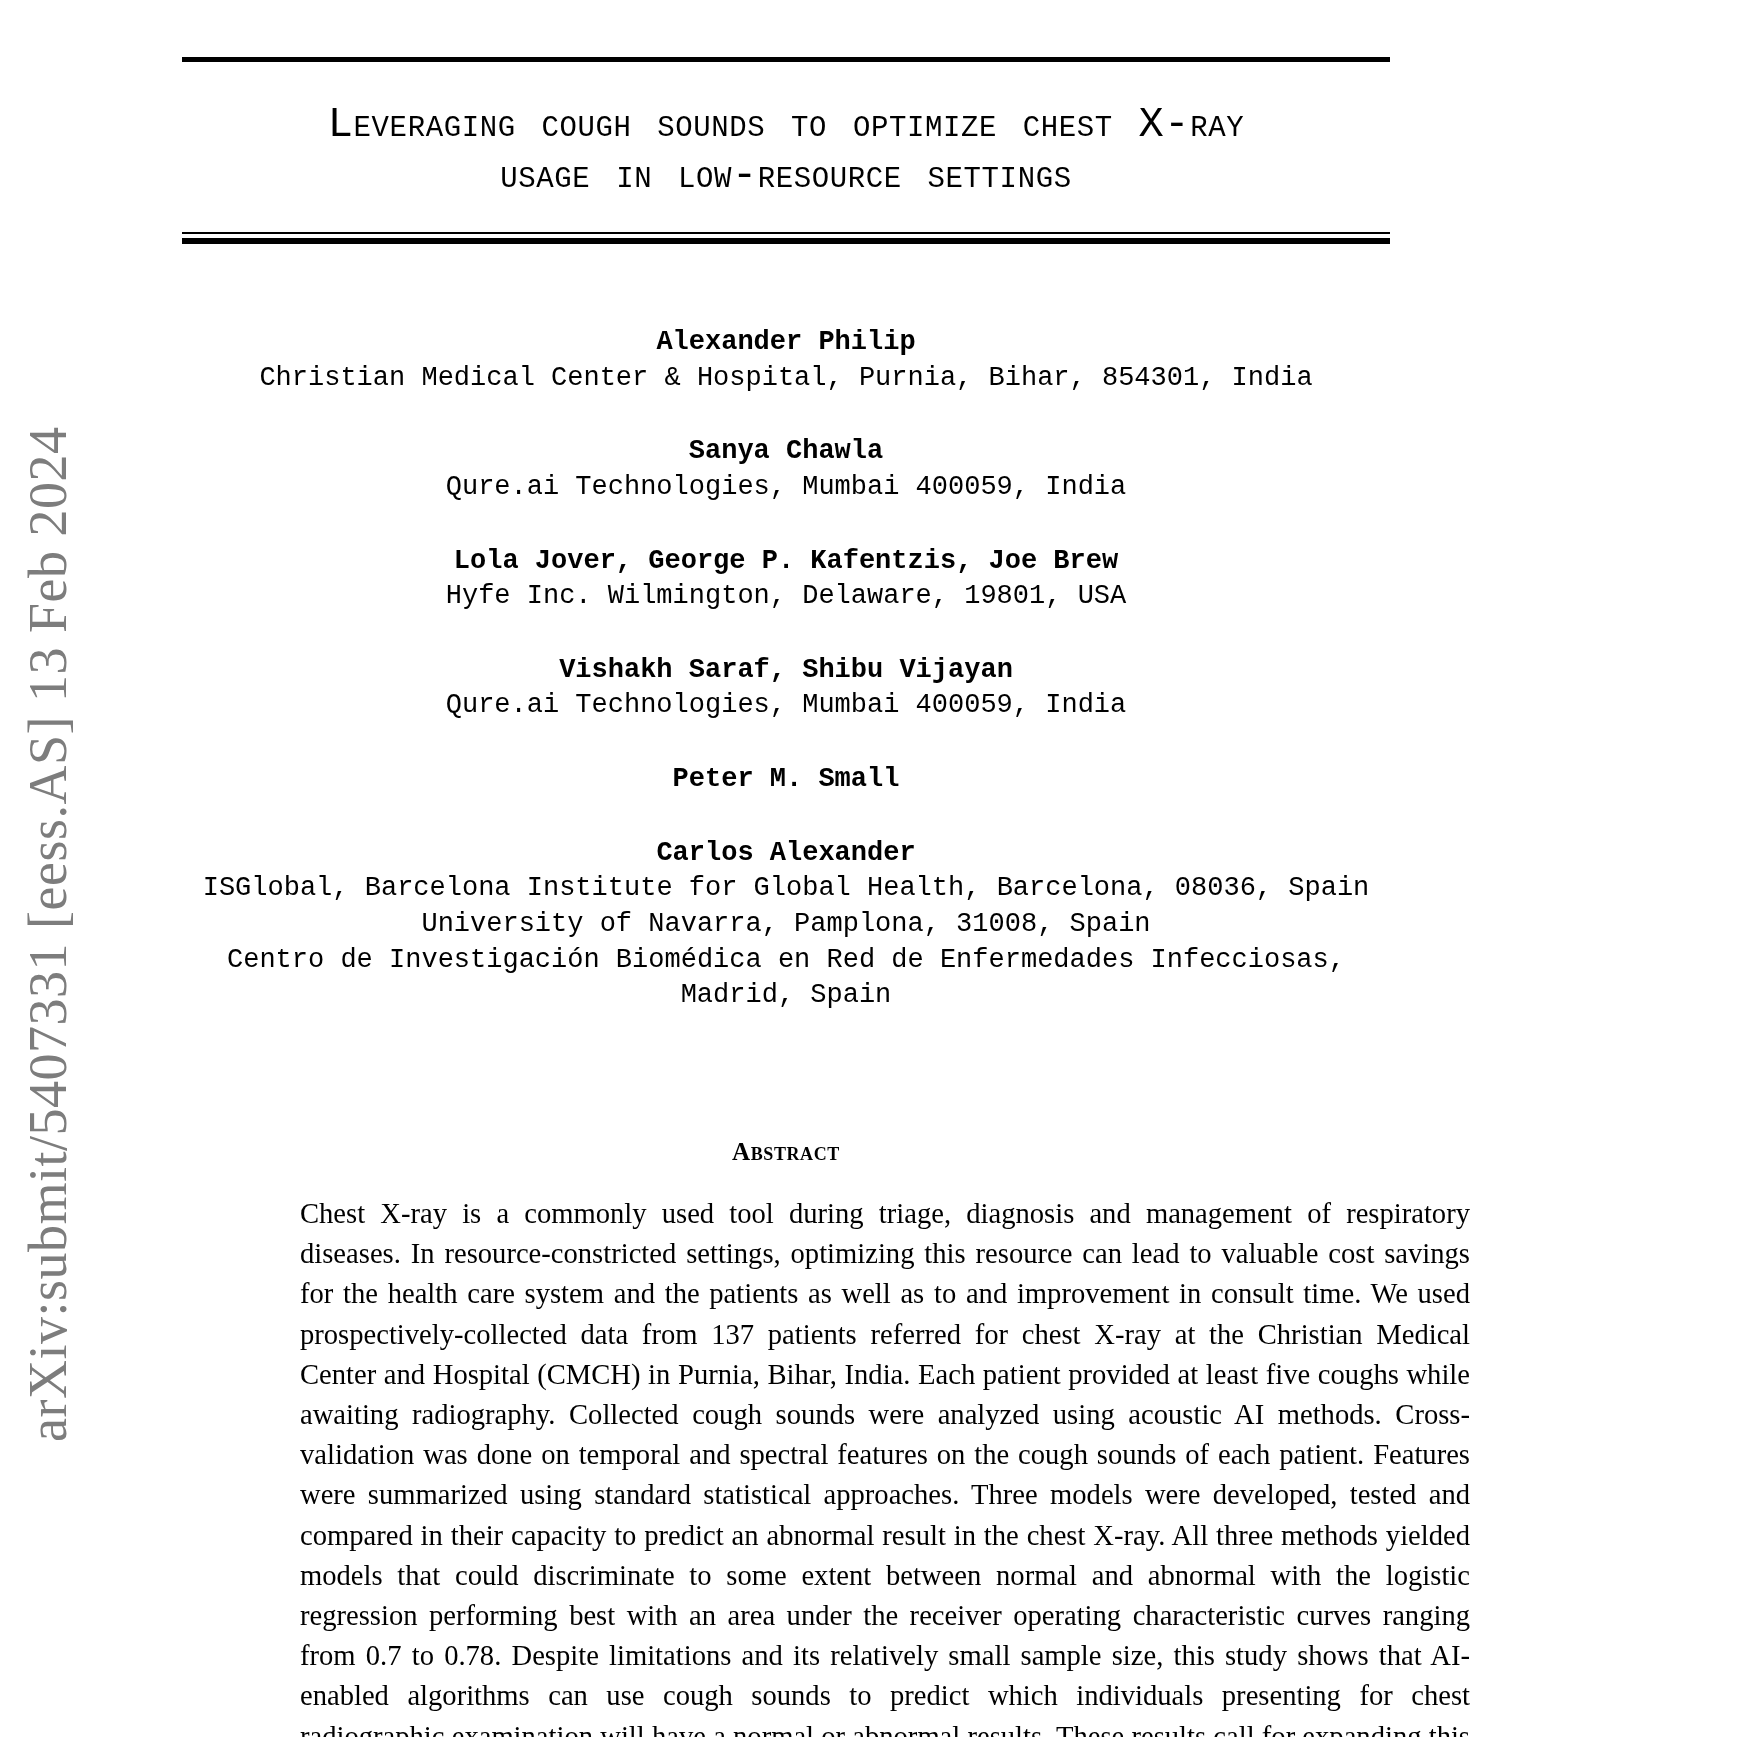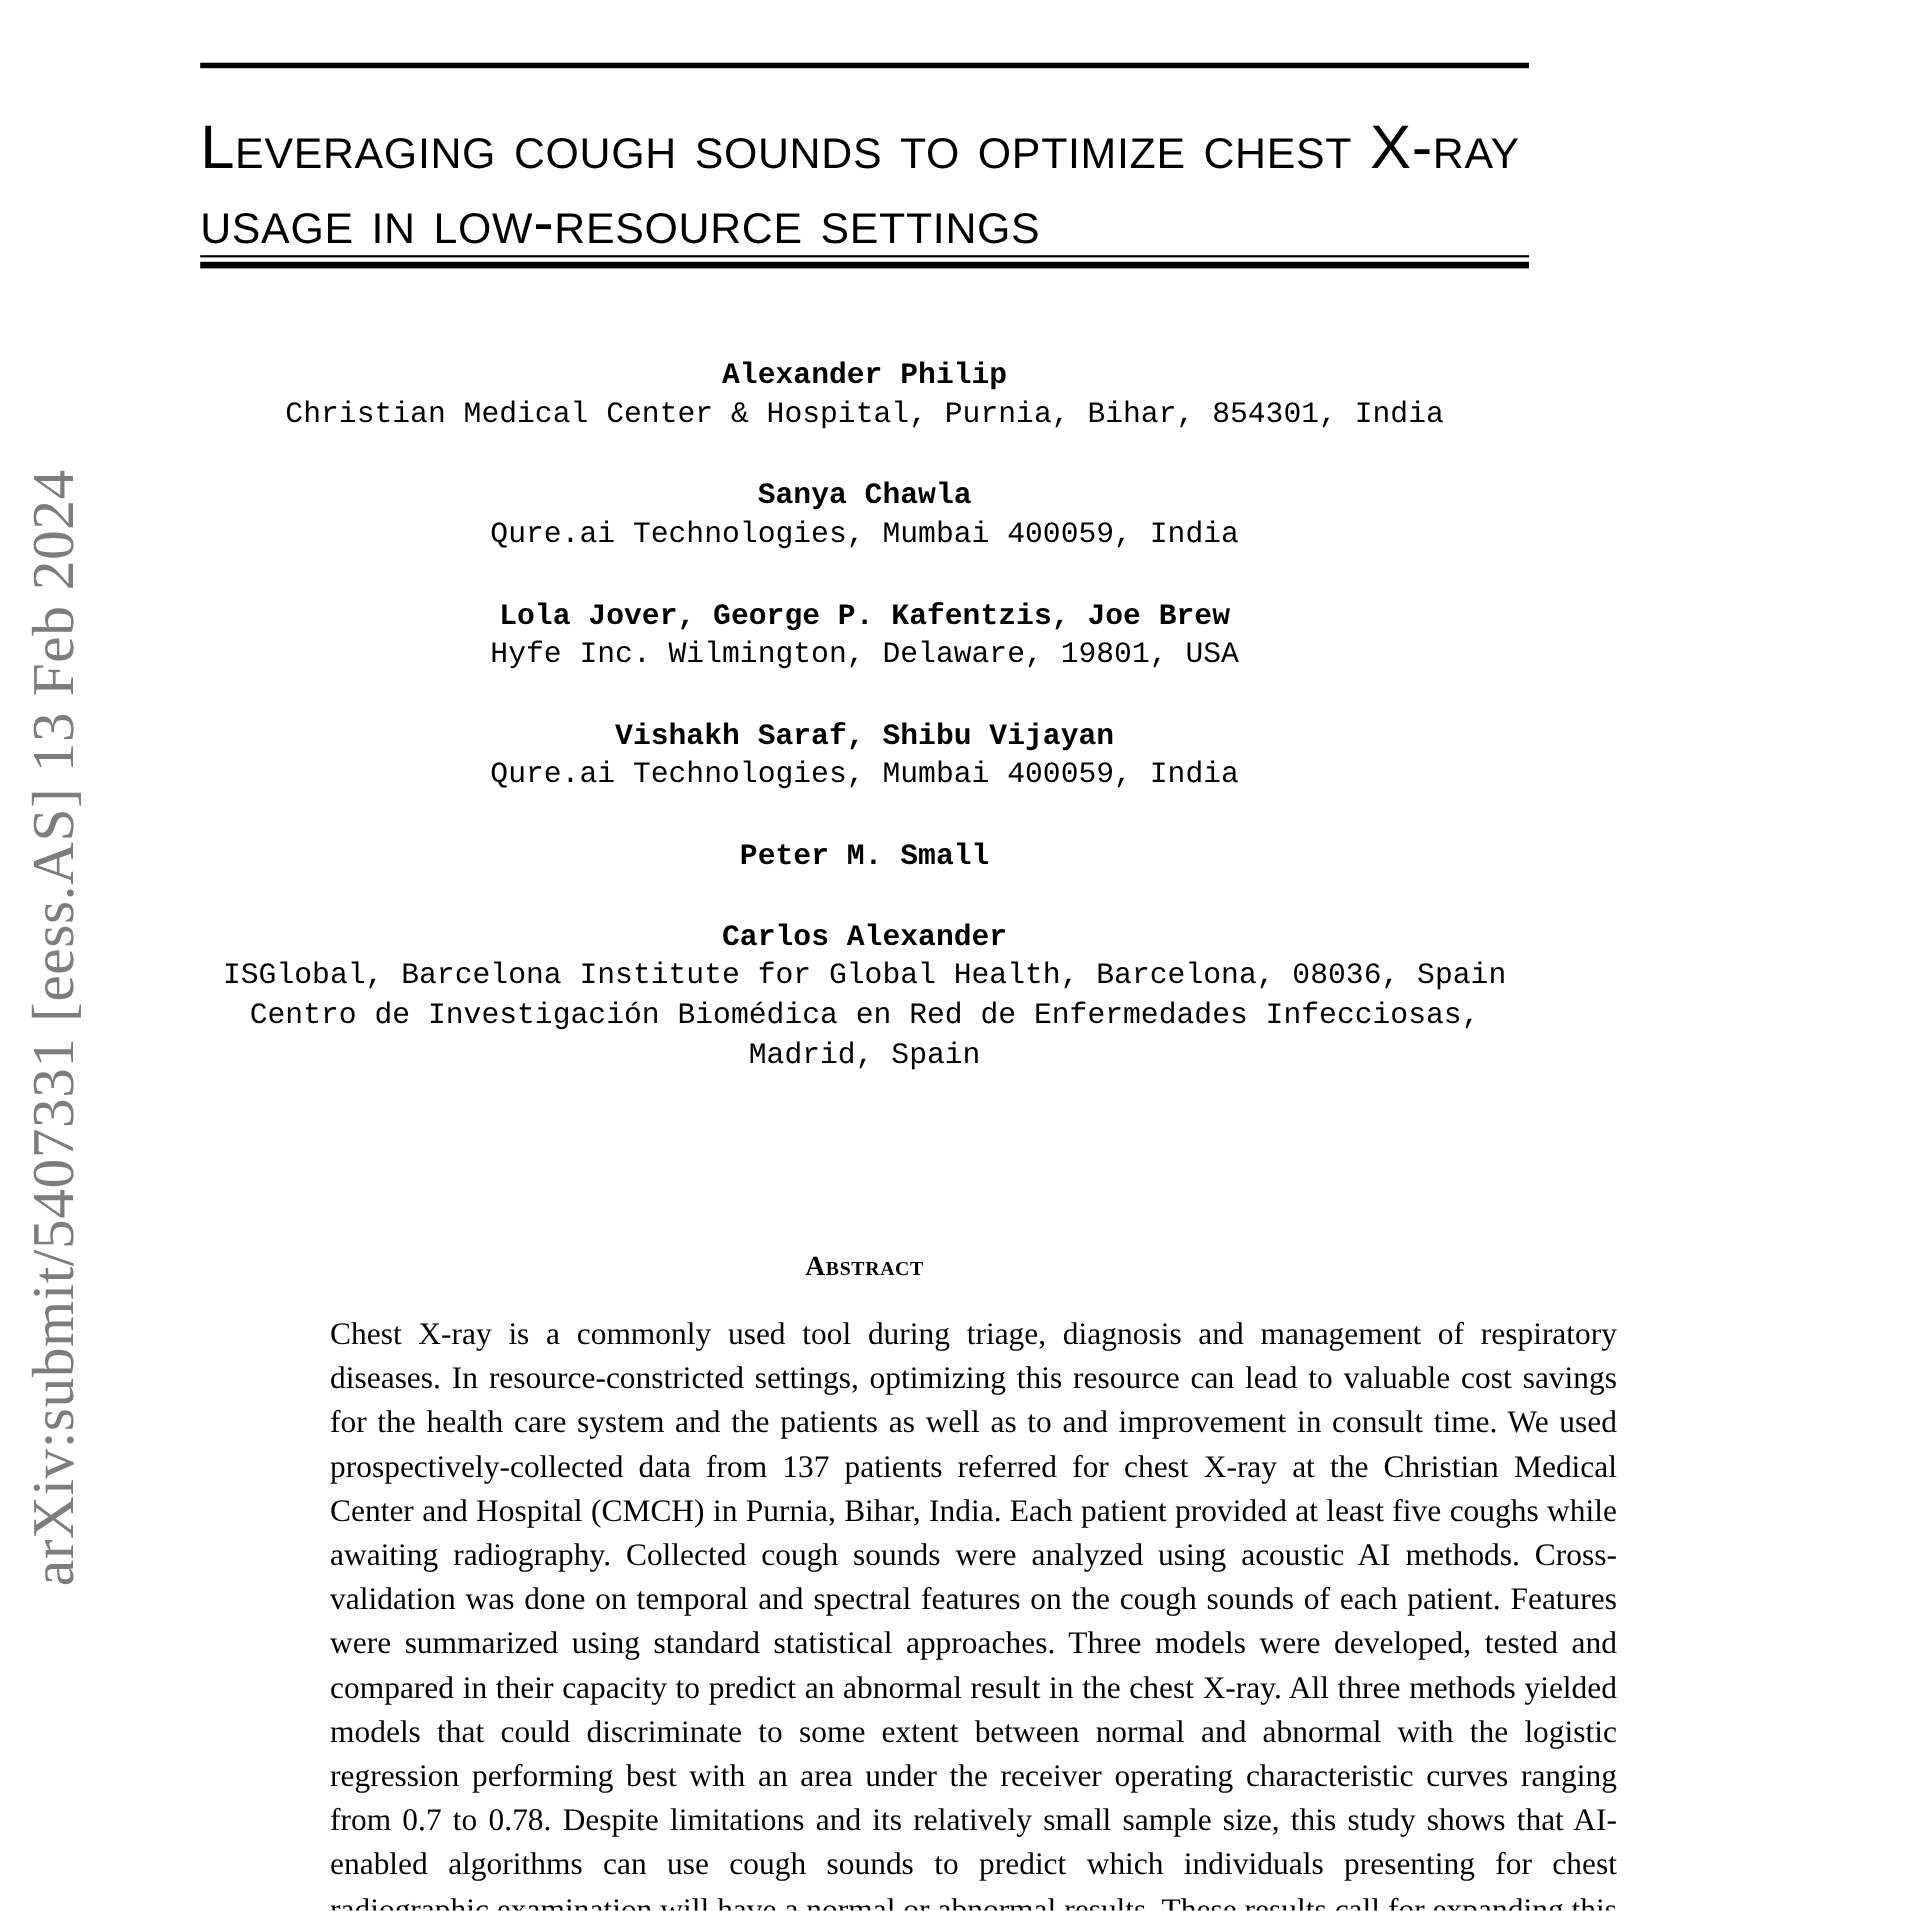--- a/index.html
+++ b/index.html
@@ -63,25 +63,26 @@
     height: 6px;
     background: #000000;
   }
 
   
   .title {
     position: absolute;
     left: 182px;
     top: 100px;
     width: 1208px;
-    font-size: 56px;
+    text-align: center;
+    font-size: 42px;
     line-height: 1.22;
     font-variant: small-caps;
     letter-spacing: 0.6px;
-    font-family: Liberation Sans, sans-serif;
+    font-family: Liberation Mono, monospace;
   }
   .title .ln { display: block; }
 
   
   .authors {
     position: absolute;
     left: 182px;
     top: 325px;
     width: 1208px;
     text-align: center;
@@ -161,20 +162,21 @@
       <div class="affil">Qure.ai Technologies, Mumbai 400059, India</div>
     </div>
 
     <div class="author-block">
       <div class="author-name">Peter M. Small</div>
     </div>
 
     <div class="author-block">
       <div class="author-name">Carlos Alexander</div>
       <div class="affil">ISGlobal, Barcelona Institute for Global Health, Barcelona, 08036, Spain</div>
+      <div class="affil">University of Navarra, Pamplona, 31008, Spain</div>
       <div class="affil">Centro de Investigación Biomédica en Red de Enfermedades Infecciosas, Madrid, Spain</div>
     </div>
 
   </div>
 
   <div class="abstract-head">Abstract</div>
   <div class="abstract-body">Chest X-ray is a commonly used tool during triage, diagnosis and management of respiratory diseases. In resource-constricted settings, optimizing this resource can lead to valuable cost savings for the health care system and the patients as well as to and improvement in consult time. We used prospectively-collected data from 137 patients referred for chest X-ray at the Christian Medical Center and Hospital (CMCH) in Purnia, Bihar, India. Each patient provided at least five coughs while awaiting radiography. Collected cough sounds were analyzed using acoustic AI methods. Cross-validation was done on temporal and spectral features on the cough sounds of each patient. Features were summarized using standard statistical approaches. Three models were developed, tested and compared in their capacity to predict an abnormal result in the chest X-ray. All three methods yielded models that could discriminate to some extent between normal and abnormal with the logistic regression performing best with an area under the receiver operating characteristic curves ranging from 0.7 to 0.78. Despite limitations and its relatively small sample size, this study shows that AI-enabled algorithms can use cough sounds to predict which individuals presenting for chest radiographic examination will have a normal or abnormal results. These results call for expanding this research given the potential optimization of limited health care resources in low- and middle-income countries.</div>
 
 </div>
 

